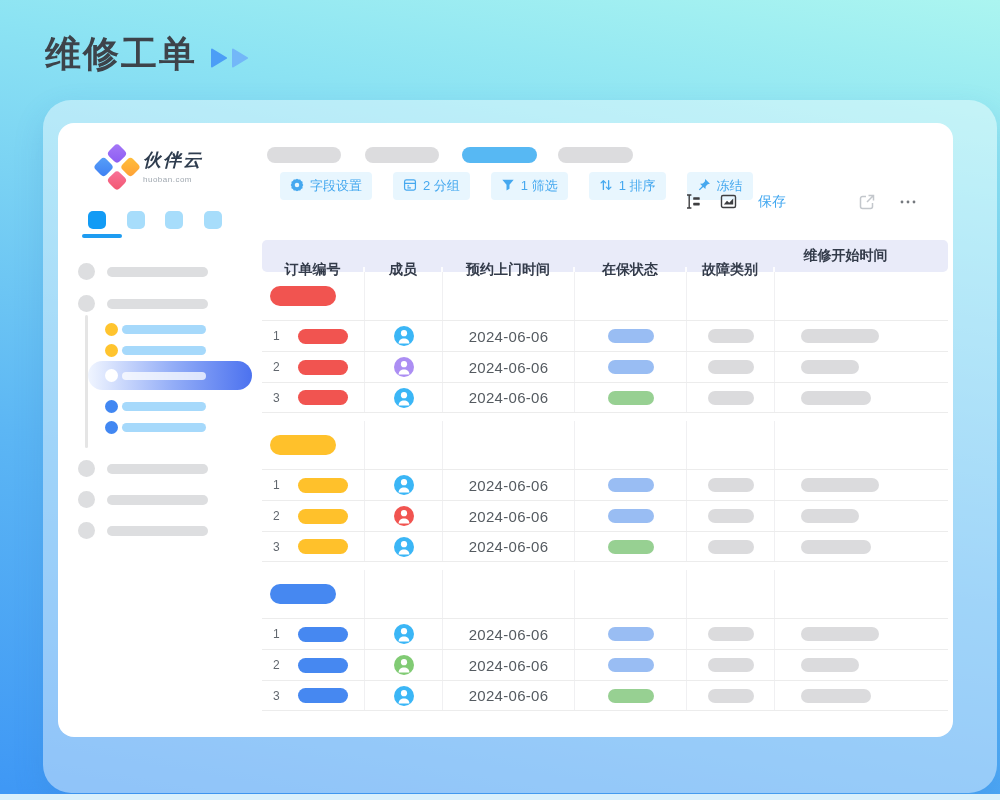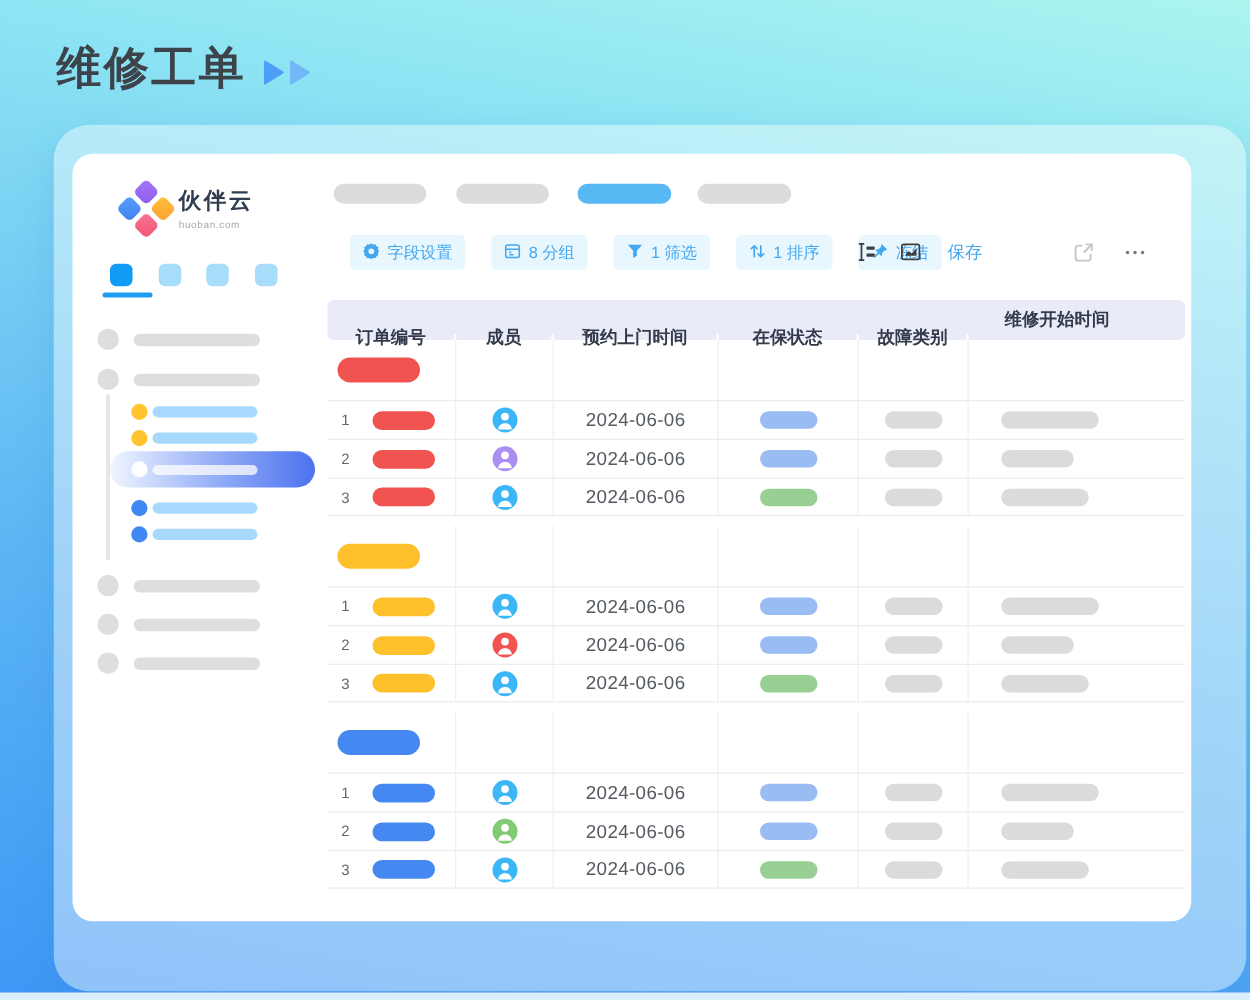--- a/index.html
+++ b/index.html
@@ -24,21 +24,21 @@
     background:#ffffff; border-radius:16px; }
 
   
   .logo{ position:absolute; left:42px; top:25px; display:flex; gap:9px; }
   .logo-mark{ width:34px; height:34px; position:relative; transform:rotate(45deg); margin-top:2px; }
   .logo-mark i{ position:absolute; width:15px; height:15px; border-radius:4px; }
   .lm-tl{ left:0; top:0;  background:linear-gradient(135deg,#A678F7,#8B5CF2); }
   .lm-tr{ right:0; top:0; background:linear-gradient(135deg,#FFC03C,#FF9F35); }
   .lm-bl{ left:0; bottom:0; background:linear-gradient(135deg,#57A0F8,#3F7FF3); }
   .lm-br{ right:0; bottom:0; background:linear-gradient(135deg,#F9749B,#F2566F); }
-  .logo-name{ font-size:18px; font-weight:bold; color:#2F3D4F; letter-spacing:2px; }
+  .logo-name{ font-size:18px; font-weight:bold; color:#2F3D4F; letter-spacing:2px;font-style:italic; }
   .logo-domain{ font-size:8px; color:#A0A8B0; margin-top:3px; letter-spacing:.5px; }
 
   .side-tabs{ position:absolute; left:30px; top:88px; display:flex; gap:20.5px; }
   .side-tab{ width:18px; height:18px; border-radius:5px; background:#A7DDFB; }
   .side-tab.active{ background:#129BF5; }
   .side-tab-underline{ position:absolute; left:24px; top:111px; width:40px; height:4px; border-radius:2px; background:#1E9CF1; }
 
   .skel-item{ position:absolute; display:flex; align-items:center; }
   .skel-dot{ width:17px; height:17px; border-radius:50%; background:#DDDEE0; }
   .skel-bar{ width:101px; height:10px; border-radius:5px; background:#DDDEE0; margin-left:12px; }
@@ -53,21 +53,21 @@
     background:linear-gradient(90deg,#F0F5FF 0%, #93ADF7 52%, #4C72EF 100%);
     display:flex; align-items:center; padding-left:17px; }
   .tree-selected .tree-dot{ background:#ffffff; }
   .tree-selected .tree-bar{ background:rgba(255,255,255,.75); height:8px; }
 
   
   .view-pills{ position:absolute; left:209px; top:24px; }
   .view-pill{ position:absolute; top:0; height:16px; border-radius:8px; background:#DCDCDE; }
   .view-pill.active{ background:#57B8F3; }
 
-  .toolbar{ position:absolute; left:222px; top:65px; display:flex; gap:21px; align-items:center; }
+  .toolbar{ position:absolute; left:222px; top:49px; display:flex; gap:21px; align-items:center; }
   .tb-btn{ height:28px; display:flex; align-items:center; gap:6px; padding:0 10px;
     background:#E8F6FE; border-radius:4px; color:#45A8EF; font-size:13px; white-space:nowrap; }
   .tb-btn svg{ flex:none; }
   .icon-btn{ position:absolute; color:#3E3E40; }
   .save-label{ position:absolute; left:700px; top:70px; font-size:14px; color:#41A7F0; }
   .share-icon{ position:absolute; left:800px; top:70px; color:#C3C7CC; }
   .more-icon{ position:absolute; left:840px; top:70px; color:#75797E; }
 
   
   .table{ position:absolute; left:204px; top:117px; width:686px; }
@@ -192,21 +192,21 @@
             <path d="M8 .8l1.7 1 2-.2 1 1.7 1.7 1-.2 2 1 1.7-1 1.7.2 2-1.7 1-1 1.7-2-.2-1.7 1-1.7-1-2 .2-1-1.7-1.7-1 .2-2L.8 8l1-1.7-.2-2 1.7-1 1-1.7 2 .2z"></path>
             <circle cx="8" cy="8" r="2.6" fill="#E8F6FE"></circle>
           </svg></span>
         <span>字段设置</span>
       </div>
       <div class="tb-btn">
         <span><svg width="14" height="14" viewBox="0 0 16 16" fill="none" stroke="currentColor" stroke-width="1.4">
             <rect x="1.8" y="2.2" width="12.4" height="11.6" rx="2"></rect>
             <path d="M1.8 6.2 h12.4 M5 9 h2 M5 11.2 h4"></path>
           </svg></span>
-        <span>8 分组</span>
+        <span>2 分组</span>
       </div>
       <div class="tb-btn">
         <span><svg width="14" height="14" viewBox="0 0 16 16" fill="currentColor">
             <path d="M1.5 2 h13 L9.7 7.6 v4.6 l-3.4 2 V7.6 Z"></path>
           </svg></span>
         <span>1 筛选</span>
       </div>
       <div class="tb-btn">
         <span><svg width="14" height="14" viewBox="0 0 16 16" fill="none" stroke="currentColor" stroke-width="1.5" stroke-linecap="round" stroke-linejoin="round">
             <path d="M5 13 V3 M5 3 L2.4 5.6 M5 3 l2.6 2.6 M11 3 v10 m0 0 l-2.6-2.6 m2.6 2.6 l2.6-2.6"></path>

